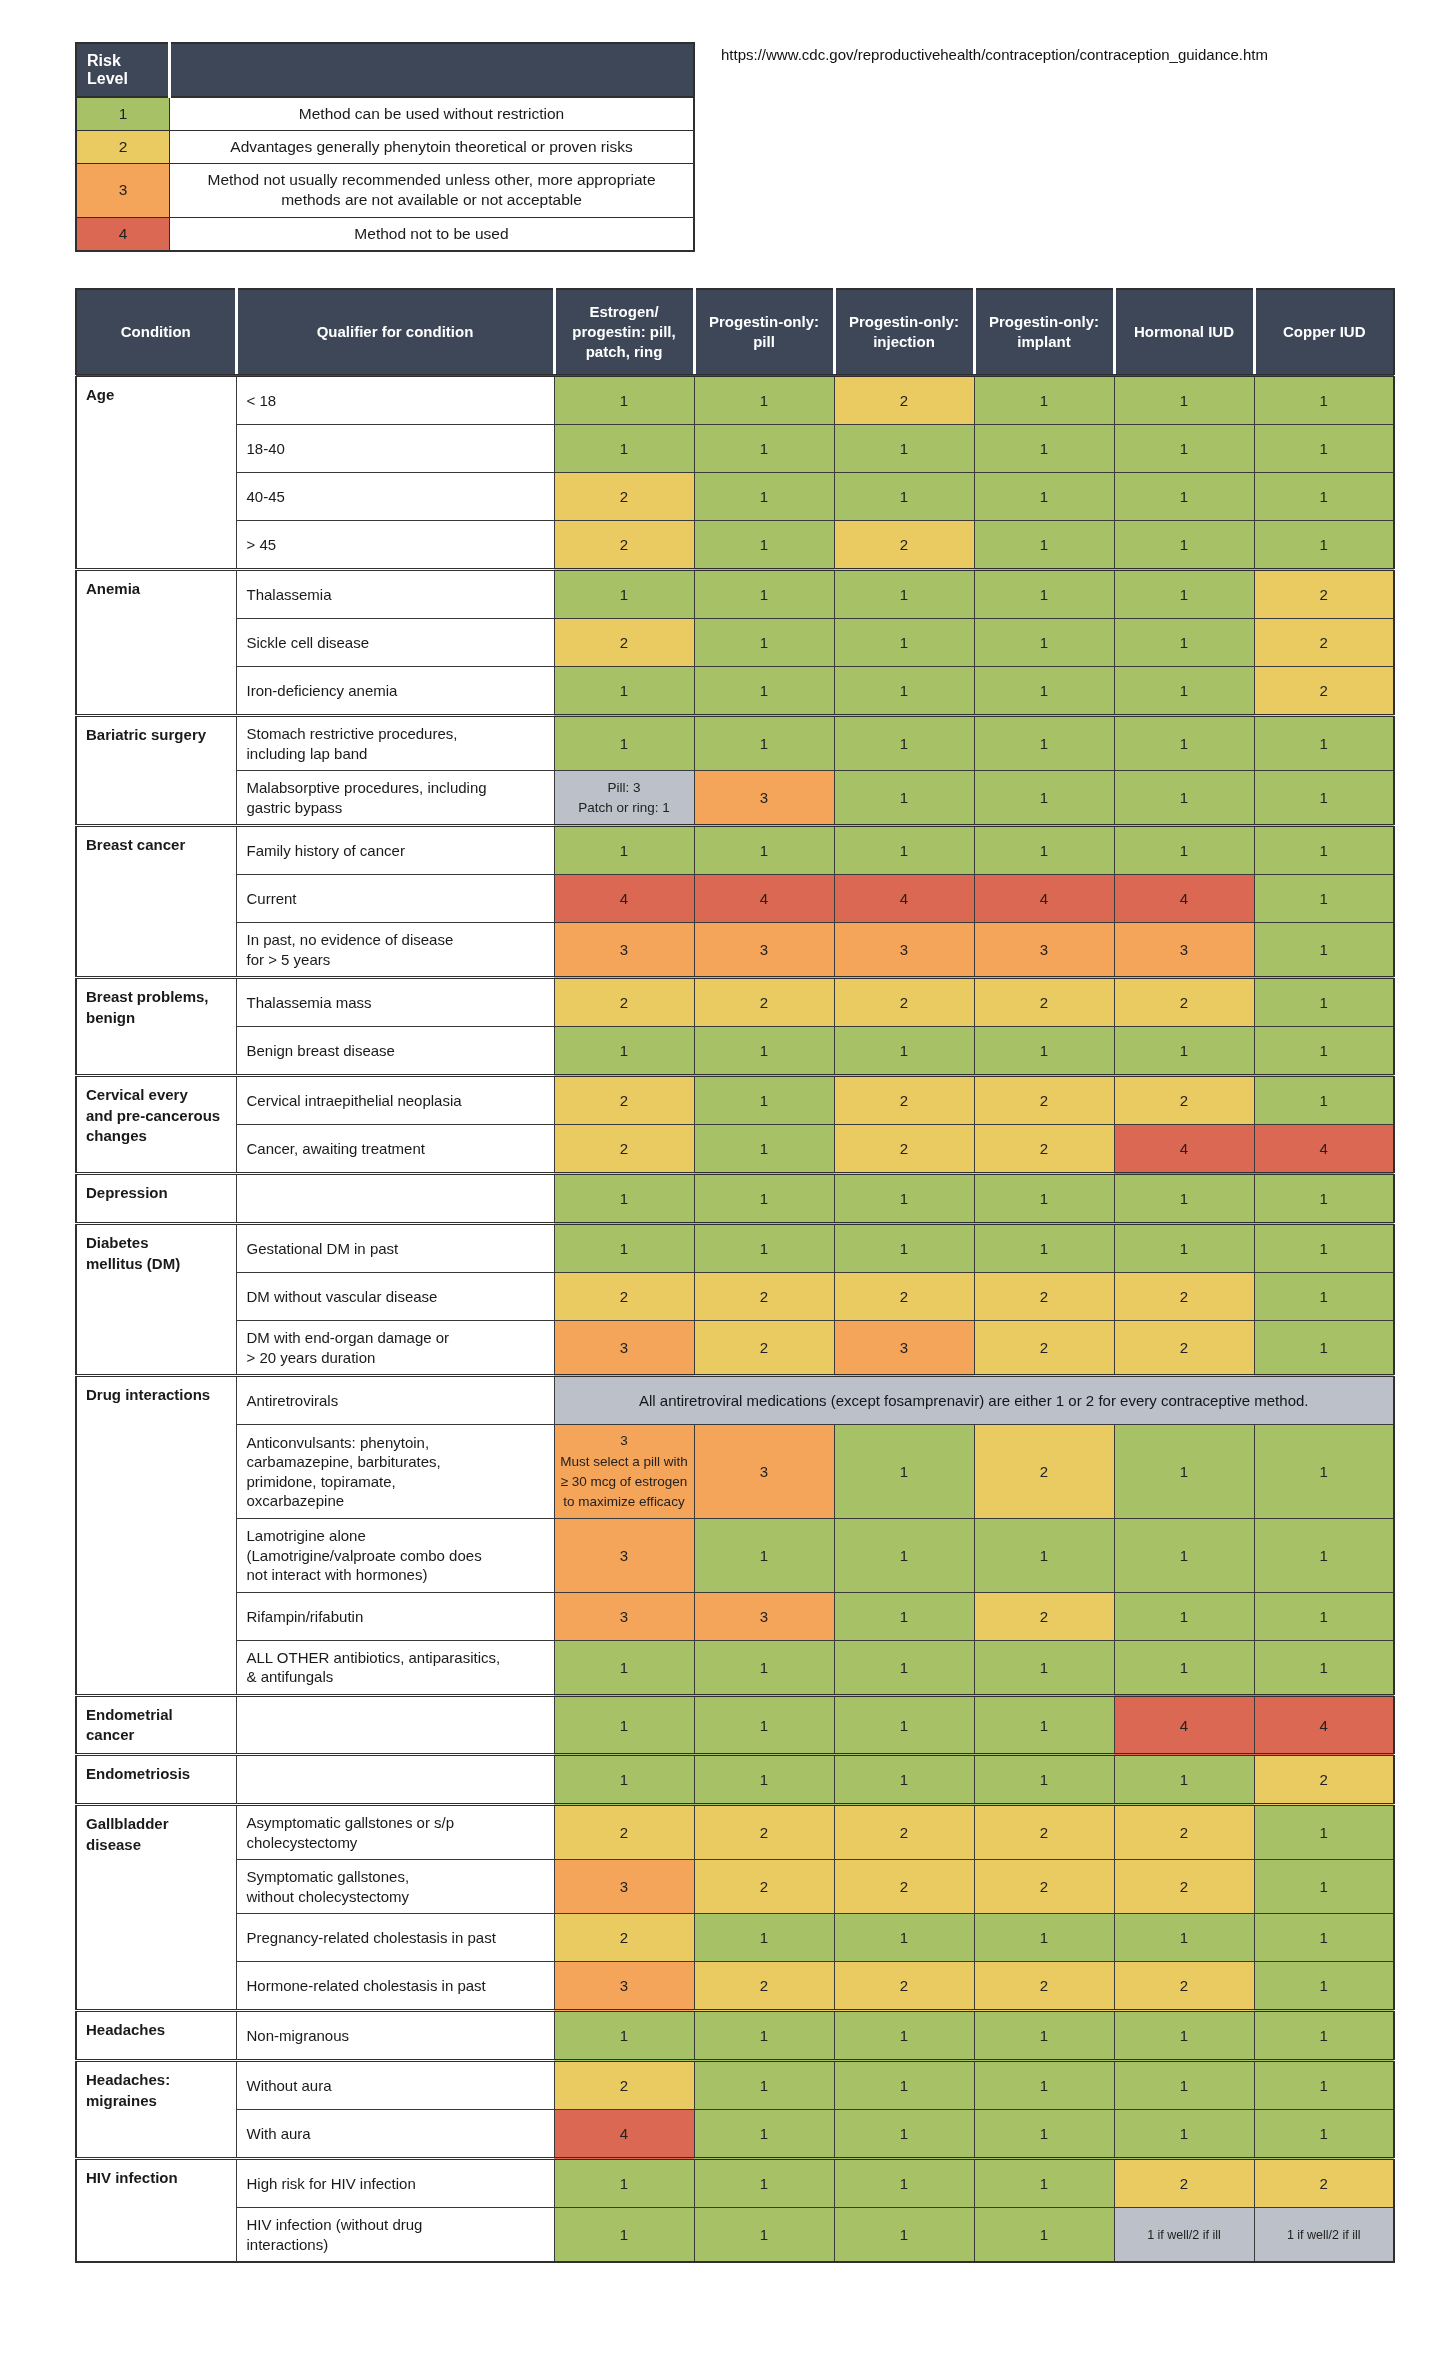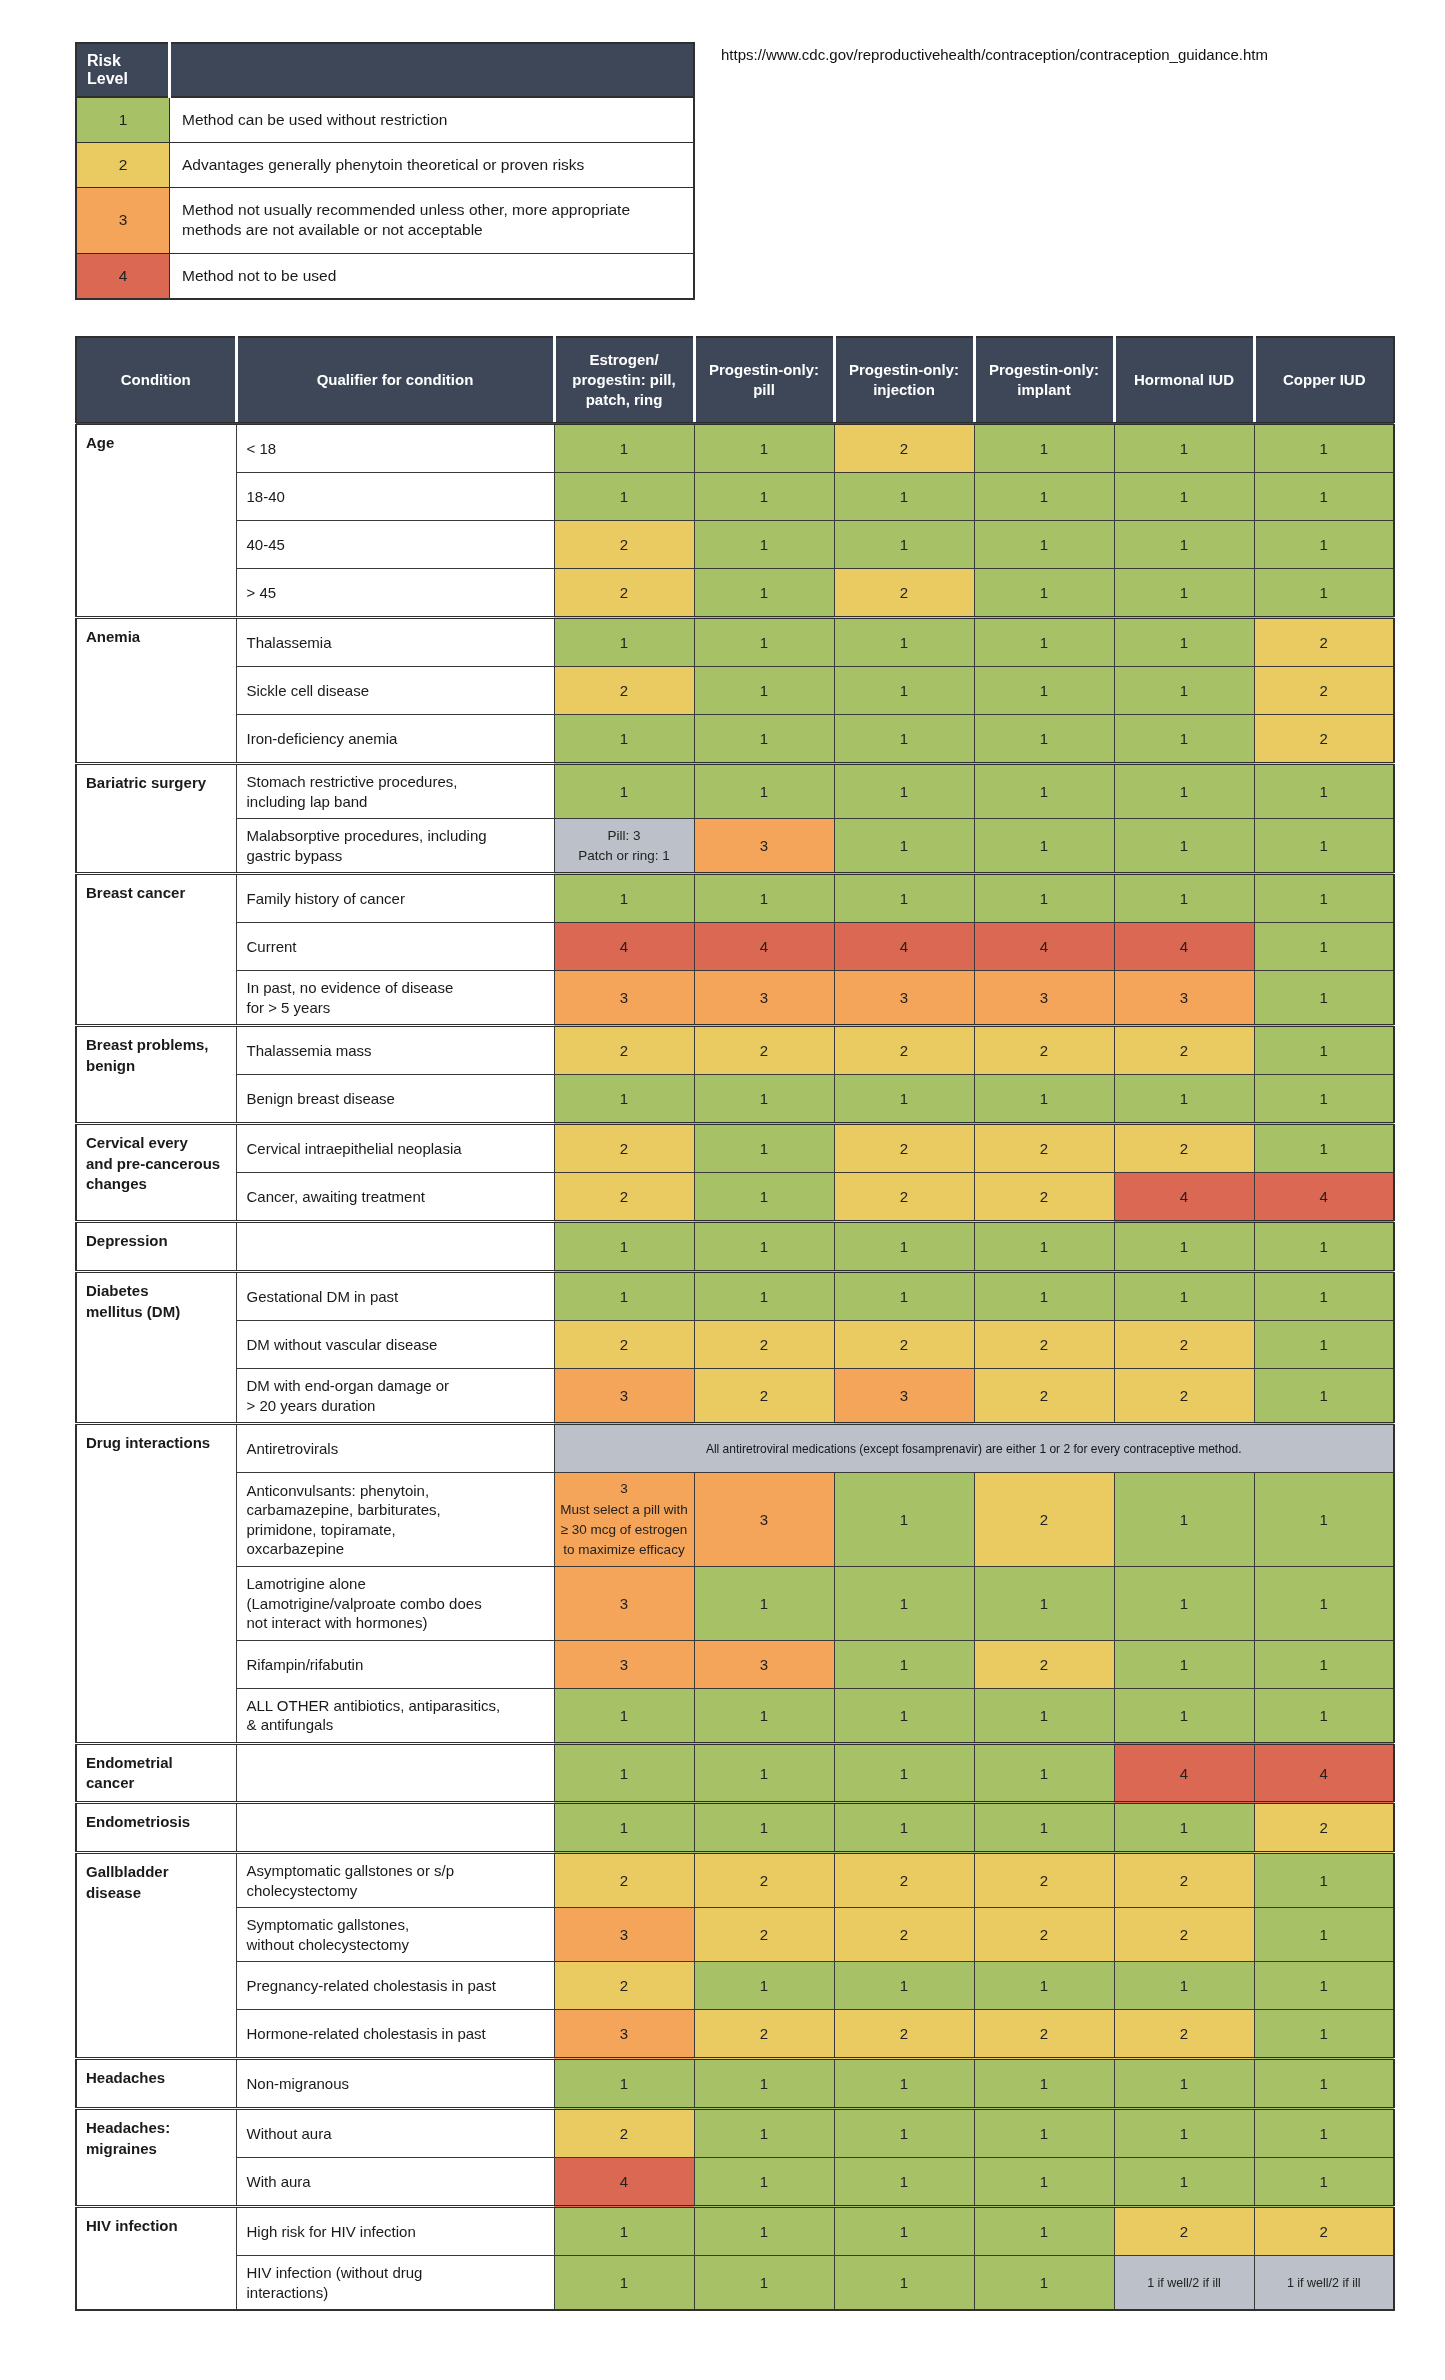--- a/index.html
+++ b/index.html
@@ -9,38 +9,38 @@
   
   h1.title{margin:8px 0 34px 0;text-align:center;font-size:33px;line-height:1.5;color:#2d3a4a;letter-spacing:.2px;}
 
   
   .top-row{display:flex;width:1318px;gap:26px;align-items:flex-start;}
   table.legend{border-collapse:collapse;width:620px;border:2px solid #2f2f2f;}
   table.legend th{background:var(--hdr);color:#fff;font-size:16px;text-align:left;padding:8px 10px;border-bottom:2px solid #2f2f2f;}
   table.legend th.desc-h{border-left:3px solid #fff;}
   table.legend td{border:1.5px solid #2f2f2f;font-size:15.5px;}
   table.legend td.lvl{width:92px;text-align:center;padding:6px 0;color:#222;}
-  table.legend td.desc{padding:12px 12px;line-height:1.3;background:#fff;}
+  table.legend td.desc{padding:6px 12px;line-height:1.3;background:#fff;text-align:center;}
 
   .info{width:672px;padding-top:2px;}
   .info .note{margin:0 0 14px 0;font-weight:bold;font-size:15.5px;line-height:1.45;color:#111;}
   .info .link{font-size:15px;line-height:1.5;color:#111;text-decoration:none;display:block;word-break:break-all;}
 
   
   table.main{border-collapse:collapse;width:1318px;margin-top:36px;border:2px solid #2f2f2f;table-layout:fixed;}
   table.main th{background:var(--hdr);color:#fff;font-size:15px;font-weight:bold;text-align:center;vertical-align:middle;padding:12px 6px;line-height:1.35;border-bottom:2px solid #2f2f2f;}
   table.main th + th{border-left:3px solid #fff;}
   table.main td{border:1.2px solid #3a3a3a;}
   tr.sec-start td{border-top:3px double #2f2f2f;}
   td.condition{background:#fff;font-weight:bold;font-size:15px;vertical-align:top;padding:8px 6px 8px 9px;line-height:1.35;white-space:pre-line;}
   td.qualifier{background:#fff;font-size:15px;vertical-align:middle;padding:7px 10px;line-height:1.3;white-space:pre-line;height:33px;}
   td.num{text-align:center;vertical-align:middle;font-size:15px;color:#222;padding:4px;}
   td.num.txt{font-size:13.5px;line-height:1.5;white-space:pre-line;padding:6px 5px;}
   td.num.fit{font-size:12.5px;white-space:nowrap;padding:4px 2px;}
-  td.banner{text-align:center;vertical-align:middle;font-size:12px;padding:6px 8px;color:#15151d;}
+  td.banner{text-align:center;vertical-align:middle;font-size:15px;padding:6px 8px;color:#15151d;}
 </style>
 </head>
 <body>
 
 <div class="page">
 
 
   <div class="top-row">
     <table class="legend">
       <thead>

